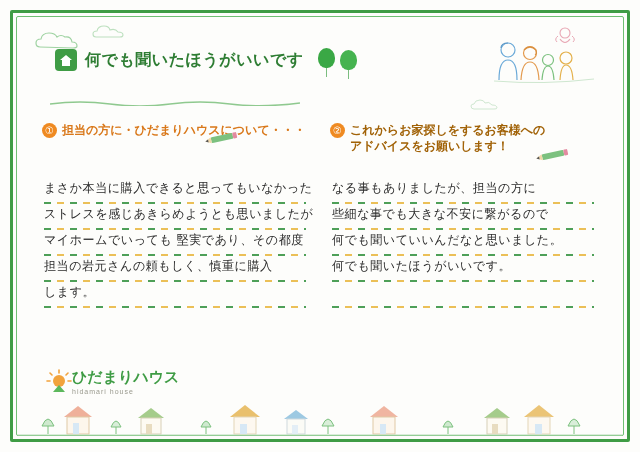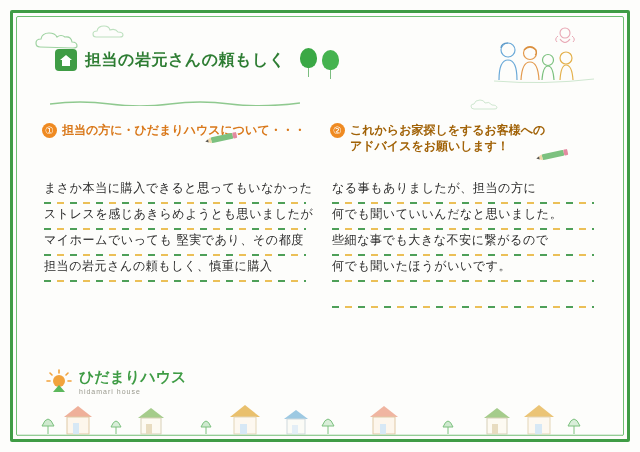--- a/index.html
+++ b/index.html
@@ -173,21 +173,20 @@
     );
     opacity: 0.85;
   }
 
   
   .logo {
     position: absolute;
     left: 46px; top: 368px;
     display: flex;
     align-items: center;
-    gap: 7px;
   }
   .logo-mark { width: 26px; height: 26px; }
   .logo-text-main {
     font-size: 15px;
     font-weight: bold;
     color: #3f9c45;
     font-family: "DejaVu Sans", sans-serif;
     line-height: 15px;
   }
   .logo-text-sub {
@@ -254,21 +253,21 @@
       <path d="M4 57 q50 4 100 -2" fill="none" stroke="#cfe7d0" stroke-width="1"></path>
     </svg>
   </div>
 
   <div class="header">
     <span class="home-badge">
       <svg width="14" height="13" viewBox="0 0 14 13">
         <path d="M7 1 L13 6 L11 6 L11 12 L3 12 L3 6 L1 6 Z" fill="#ffffff"></path>
       </svg>
     </span>
-    <span class="header-title">担当の岩元さんの頼もしく</span>
+    <span class="header-title">何でも聞いたほうがいいです</span>
     <span class="balloon-group">
       <span class="balloon b1"></span>
       <span class="balloon b2"></span>
       <span class="balloon-string s1"></span>
       <span class="balloon-string s2"></span>
     </span>
   </div>
 
   <div class="header-rule">
     <svg width="250" height="6" viewBox="0 0 250 6">
@@ -323,33 +322,37 @@
       <span class="rule"></span>
     </div>
     <div class="hline">
       <span class="text">マイホームでいっても 堅実であり、その都度</span>
       <span class="rule"></span>
     </div>
     <div class="hline">
       <span class="text">担当の岩元さんの頼もしく、慎重に購入</span>
       <span class="rule"></span>
     </div>
+    <div class="hline">
+      <span class="text">します。</span>
+      <span class="rule"></span>
+    </div>
   </div>
 
   <div class="answer a2">
     <div class="hline">
       <span class="text">なる事もありましたが、担当の方に</span>
       <span class="rule"></span>
     </div>
     <div class="hline">
+      <span class="text">些細な事でも大きな不安に繋がるので</span>
+      <span class="rule"></span>
+    </div>
+    <div class="hline">
       <span class="text">何でも聞いていいんだなと思いました。</span>
-      <span class="rule"></span>
-    </div>
-    <div class="hline">
-      <span class="text">些細な事でも大きな不安に繋がるので</span>
       <span class="rule"></span>
     </div>
     <div class="hline">
       <span class="text">何でも聞いたほうがいいです。</span>
       <span class="rule"></span>
     </div>
     <div class="hline">
       <span class="text"></span>
       <span class="rule"></span>
     </div>

